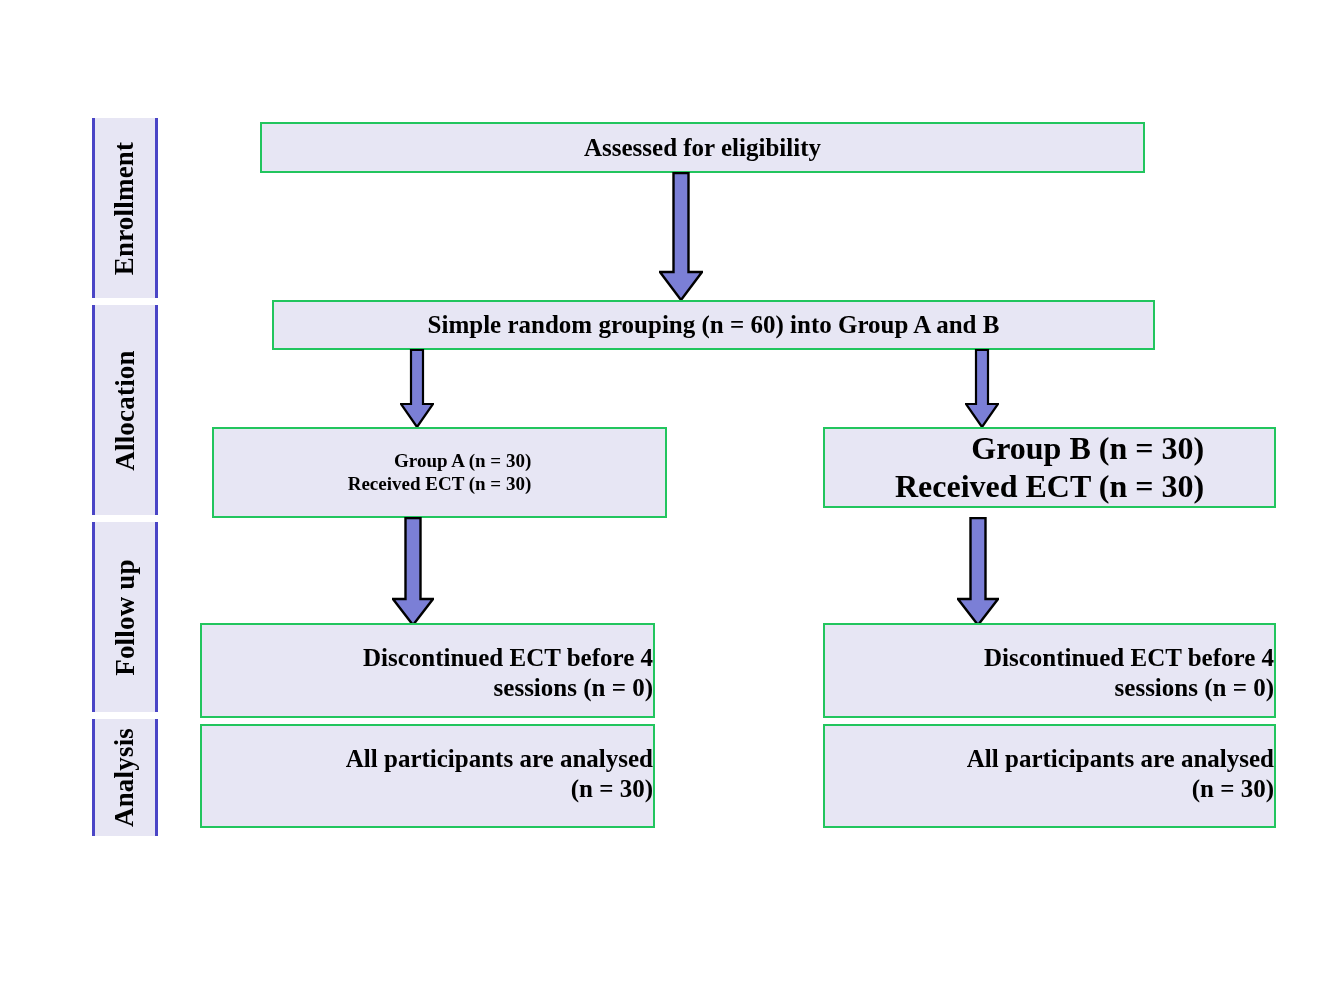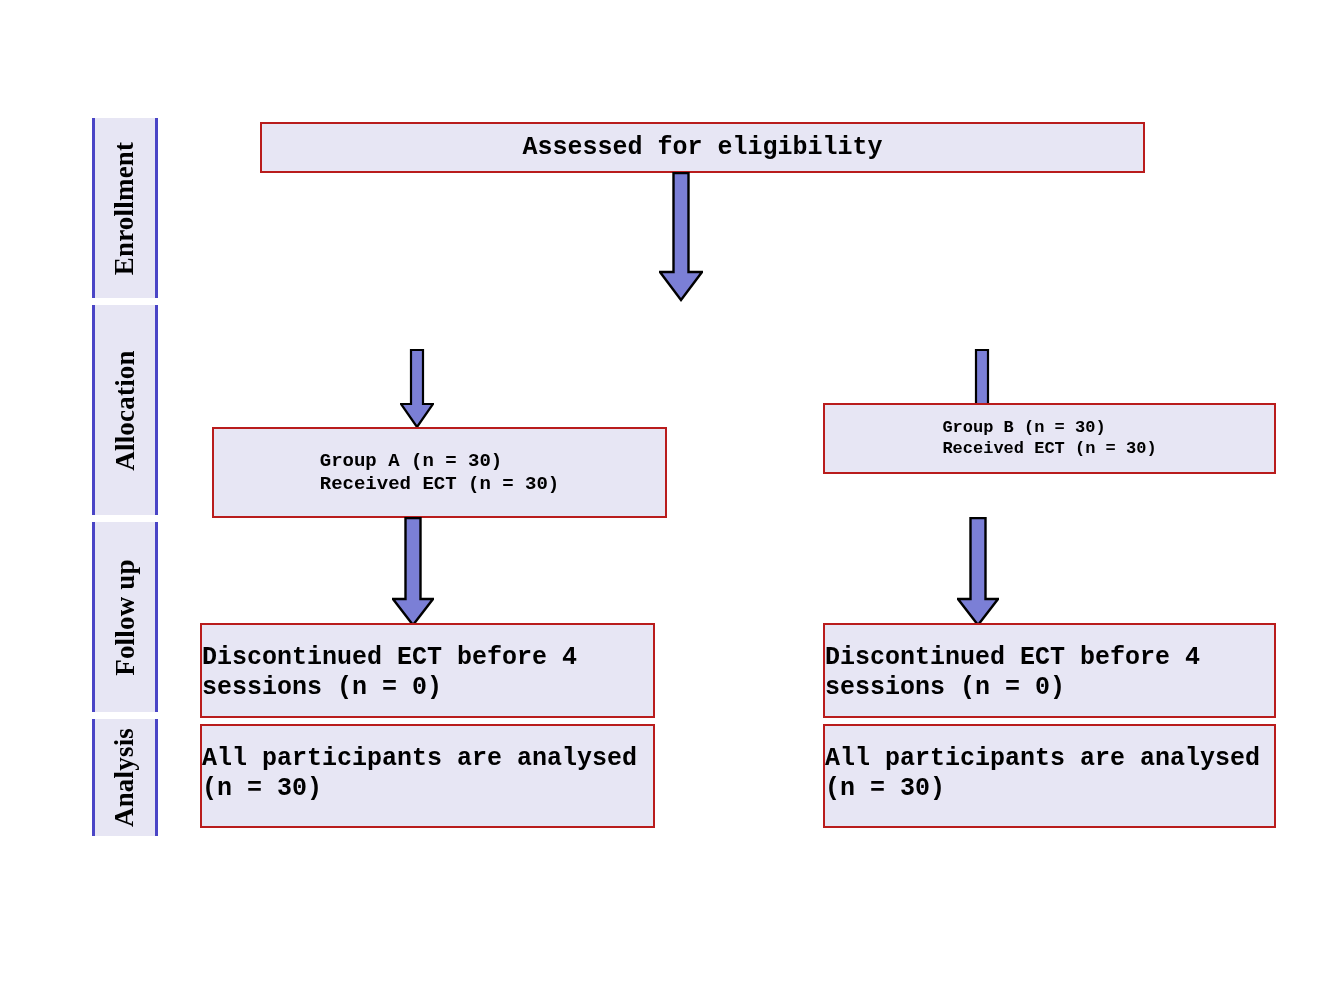--- a/index.html
+++ b/index.html
@@ -35,27 +35,26 @@
     font-weight: bold;
     font-size: 27px;
     color: #000000;
     letter-spacing: 0.2px;
   }
 
   
   .flow-box {
     position: absolute;
     background: #E7E6F4;
-    border: 2px solid #b91c1c;
+    border: 2px solid #22c55e;
     box-sizing: border-box;
-    text-align: left;
+    text-align: right;
     font-weight: bold;
     color: #000000;
     line-height: 1.18;
-    font-family: Liberation Mono, monospace;
   }
   .flow-box .txt {
     display: block;
     white-space: pre-line;
   }
   .box-center {
     display: flex;
     align-items: center;
     justify-content: center;
   }
@@ -93,39 +92,42 @@
   <div class="flow-box box-center" style="left:260px; top:122px; width:885px; height:51px; font-size:25px;">
     <span class="txt">Assessed for eligibility</span>
   </div>
 
   <div class="arrow" style="left:659px; top:172px; width:44px; height:130px;">
     <svg width="44" height="130" viewBox="0 0 44 130">
       <polygon points="14.5,1 29.5,1 29.5,100 43,100 22,128 1,100 14.5,100" fill="#7B7FD6" stroke="#000000" stroke-width="2.4" stroke-linejoin="miter"></polygon>
     </svg>
   </div>
 
+  <div class="flow-box box-center" style="left:272px; top:300px; width:883px; height:50px; font-size:25px;">
+    <span class="txt">Simple random grouping (n = 60) into Group A and B</span>
+  </div>
 
   <div class="arrow" style="left:400px; top:349px; width:34px; height:80px;">
     <svg width="34" height="80" viewBox="0 0 34 80">
       <polygon points="11,1 23,1 23,55 33,55 17,78 1,55 11,55" fill="#7B7FD6" stroke="#000000" stroke-width="2.2" stroke-linejoin="miter"></polygon>
     </svg>
   </div>
 
   <div class="arrow" style="left:965px; top:349px; width:34px; height:80px;">
     <svg width="34" height="80" viewBox="0 0 34 80">
       <polygon points="11,1 23,1 23,55 33,55 17,78 1,55 11,55" fill="#7B7FD6" stroke="#000000" stroke-width="2.2" stroke-linejoin="miter"></polygon>
     </svg>
   </div>
 
   <div class="flow-box box-center" style="left:212px; top:427px; width:455px; height:91px; font-size:19px;">
     <span class="txt">Group A (n = 30)
 Received ECT (n = 30)</span>
   </div>
 
-  <div class="flow-box box-center" style="left:823px; top:403px; width:453px; height:71px; font-size:17px;">
+  <div class="flow-box box-center" style="left:823px; top:427px; width:453px; height:81px; font-size:32px;">
     <span class="txt">Group B (n = 30)
 Received ECT (n = 30)</span>
   </div>
 
   <div class="arrow" style="left:392px; top:517px; width:42px; height:110px;">
     <svg width="42" height="110" viewBox="0 0 42 110">
       <polygon points="13.5,1 28.5,1 28.5,82 41,82 21,108 1,82 13.5,82" fill="#7B7FD6" stroke="#000000" stroke-width="2.4" stroke-linejoin="miter"></polygon>
     </svg>
   </div>
 

